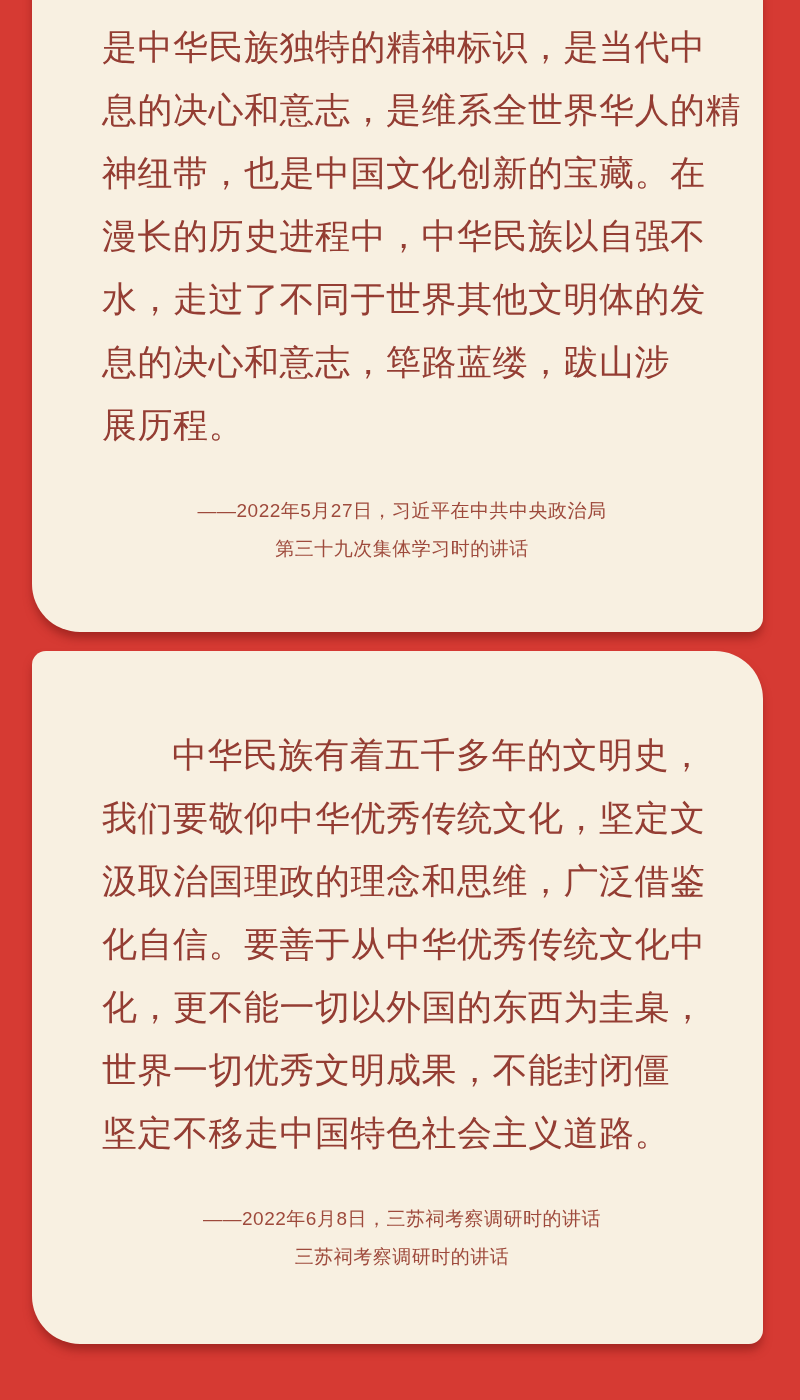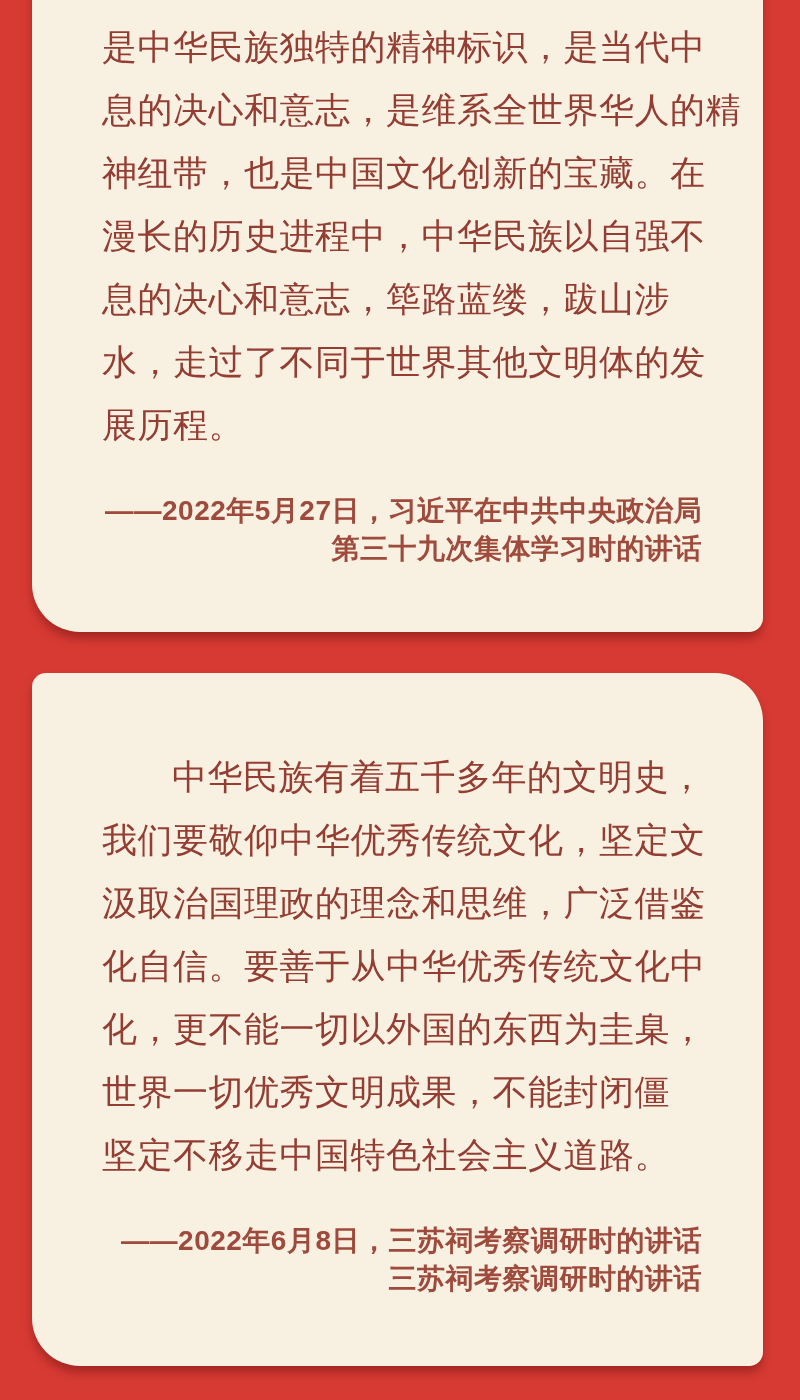--- a/index.html
+++ b/index.html
@@ -30,61 +30,62 @@
     border-radius: 14px 48px 14px 48px;
     box-shadow: 0 7px 10px -1px var(--shadow-red);
     padding: 0 61px 0 70px;
   }
   .card-1 {
     top: -48px;
     height: 680px;
     padding-top: 63px;
   }
   .card-2 {
-    top: 673px;
+    top: 651px;
     height: 693px;
     padding-top: 72px;
   }
   .quote-line {
     font-size: 35px;
     line-height: 63px;
     font-weight: 400;
     letter-spacing: 0.5px;
     color: var(--body-text);
     white-space: nowrap;
   }
   .quote-line.indent {
     text-indent: 70px;
   }
   .attribution {
     margin-top: 36px;
     text-align: right;
   }
   .attribution-line {
-    font-size: 28px;
+    font-size: 19px;
     line-height: 38px;
-    font-weight: 700;
+    font-weight: 400;
     letter-spacing: 0.5px;
     color: var(--attr-text);
     white-space: nowrap;
+    text-align: center;
   }
 </style>
 </head>
 <body>
 
 <div class="page">
 
   <section class="card card-1">
     <div class="quote-body">
       <div class="quote-line">是中华民族独特的精神标识，是当代中</div>
       <div class="quote-line">息的决心和意志，是维系全世界华人的精</div>
       <div class="quote-line">神纽带，也是中国文化创新的宝藏。在</div>
       <div class="quote-line">漫长的历史进程中，中华民族以自强不</div>
+      <div class="quote-line">水，走过了不同于世界其他文明体的发</div>
       <div class="quote-line">息的决心和意志，筚路蓝缕，跋山涉</div>
-      <div class="quote-line">水，走过了不同于世界其他文明体的发</div>
       <div class="quote-line">展历程。</div>
     </div>
     <div class="attribution">
       <div class="attribution-line">——2022年5月27日，习近平在中共中央政治局</div>
       <div class="attribution-line">第三十九次集体学习时的讲话</div>
     </div>
   </section>
 
   <section class="card card-2">
     <div class="quote-body">

